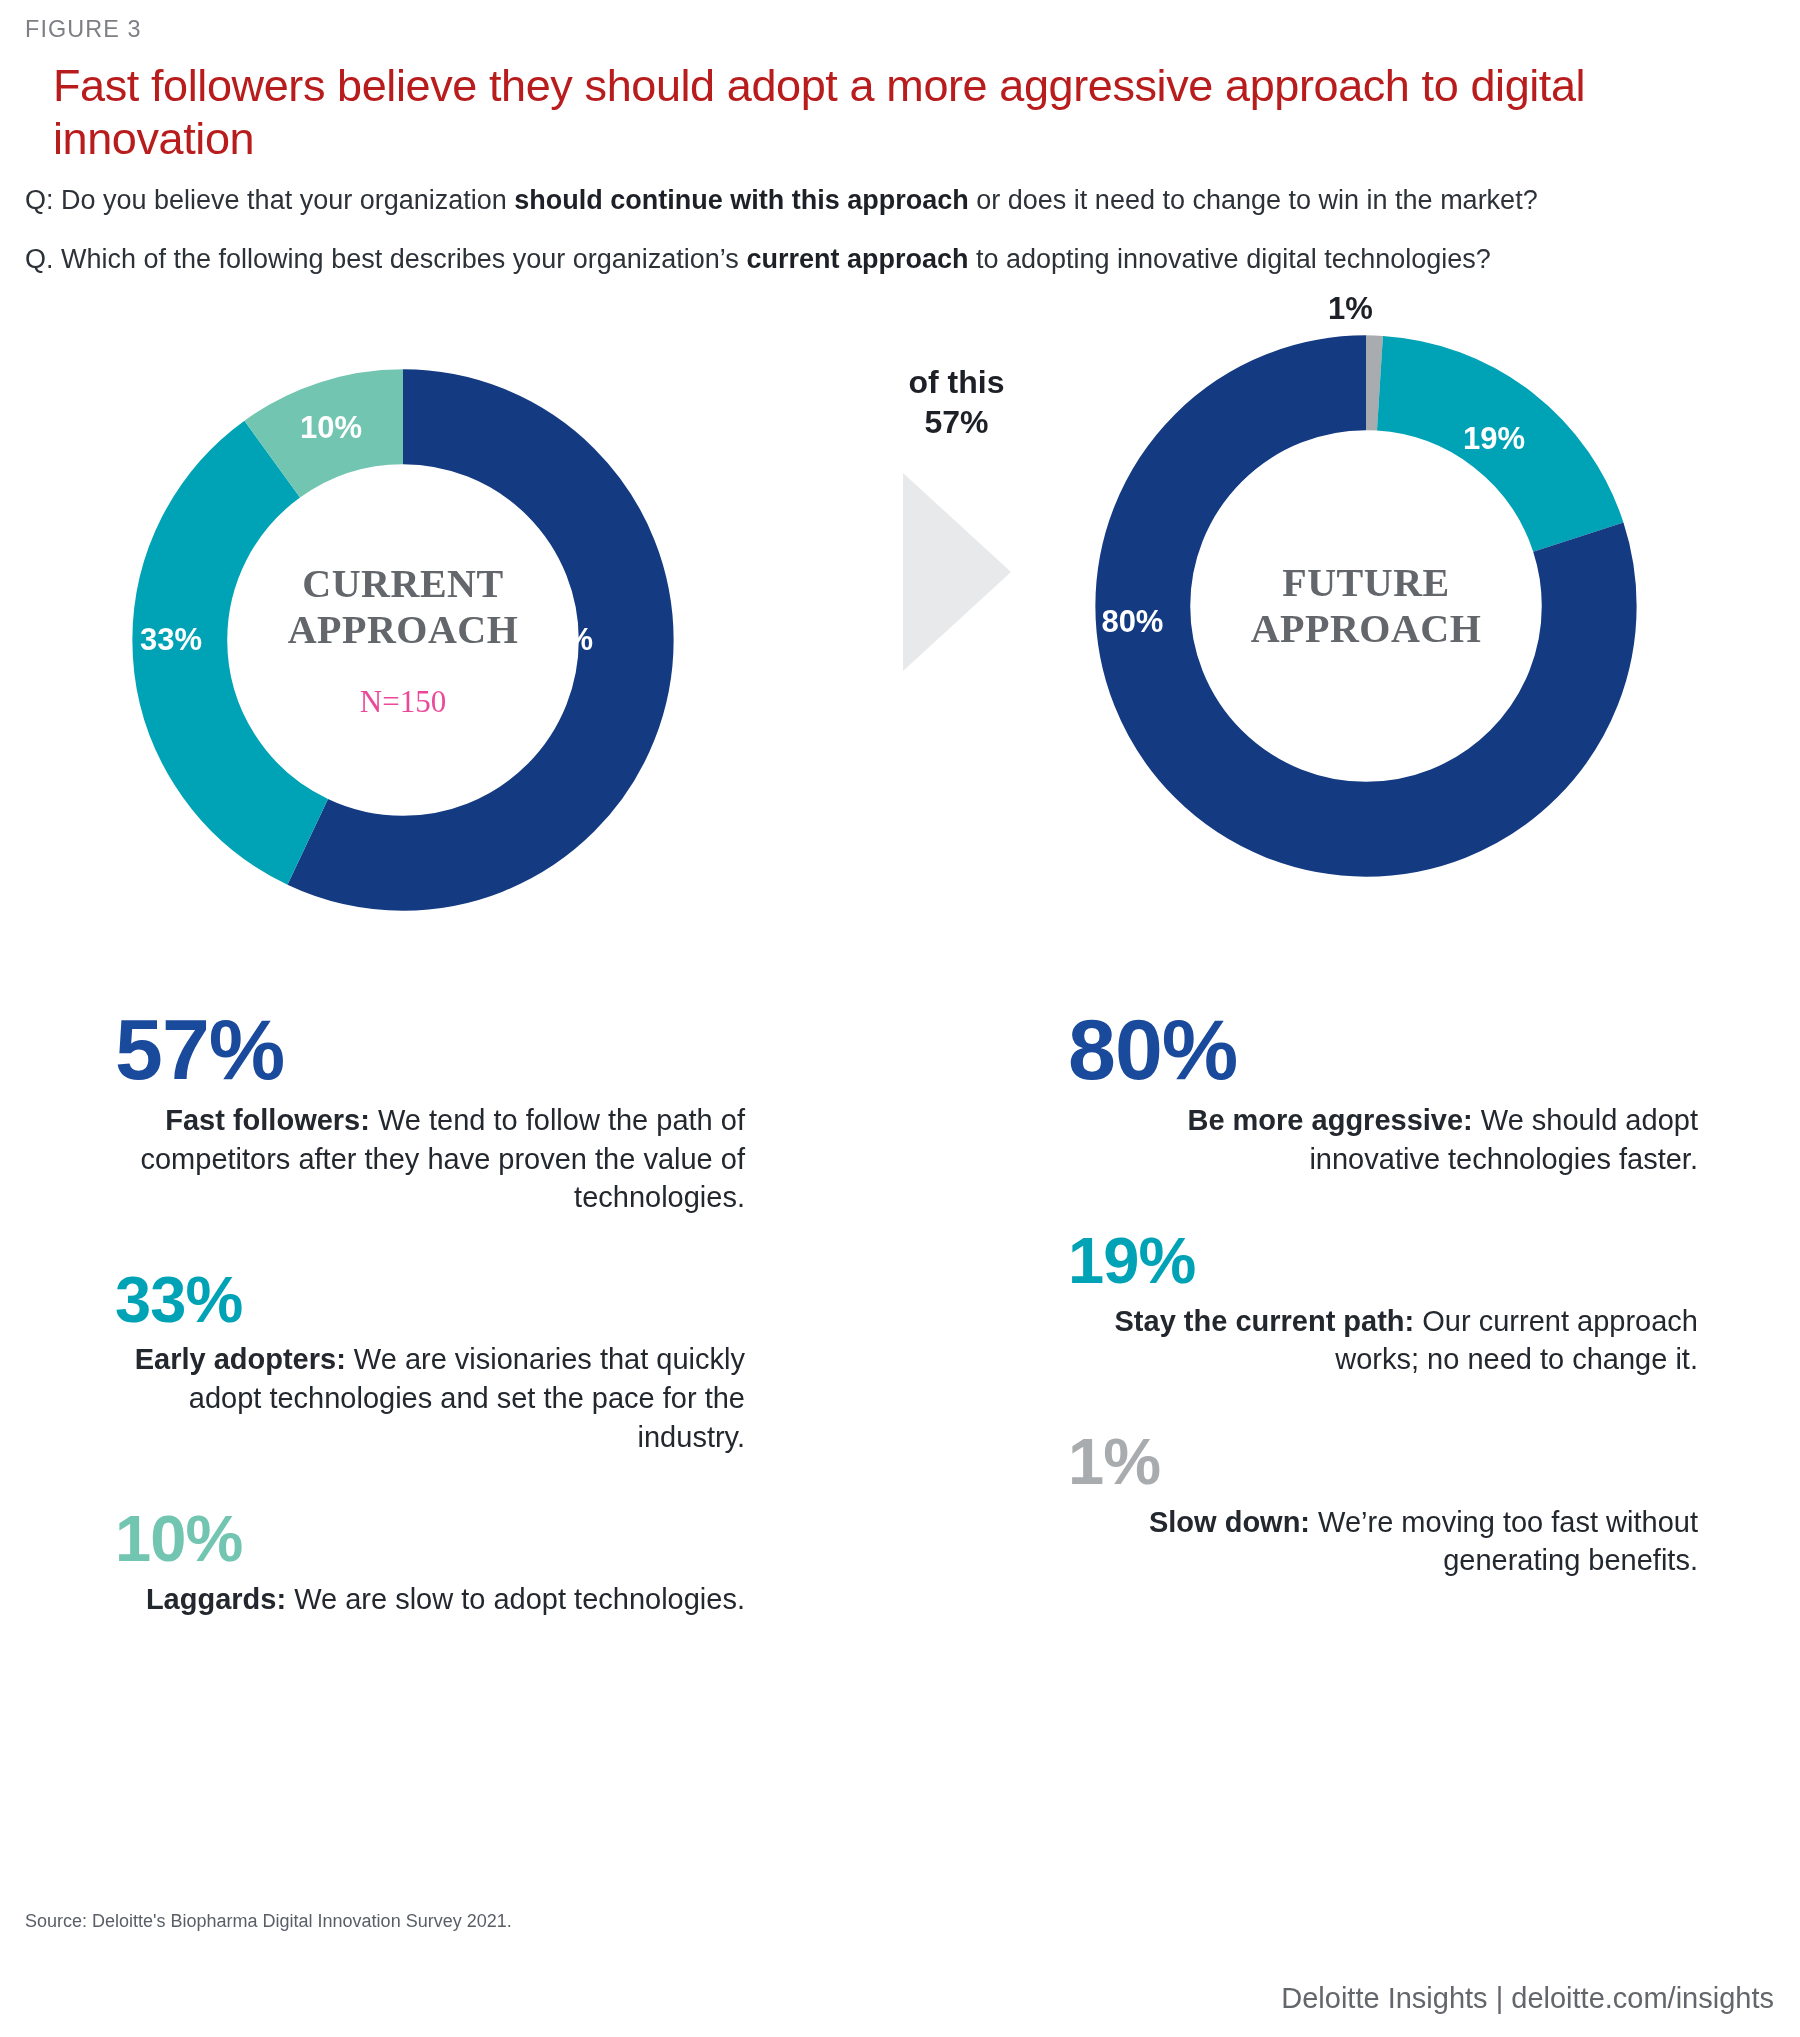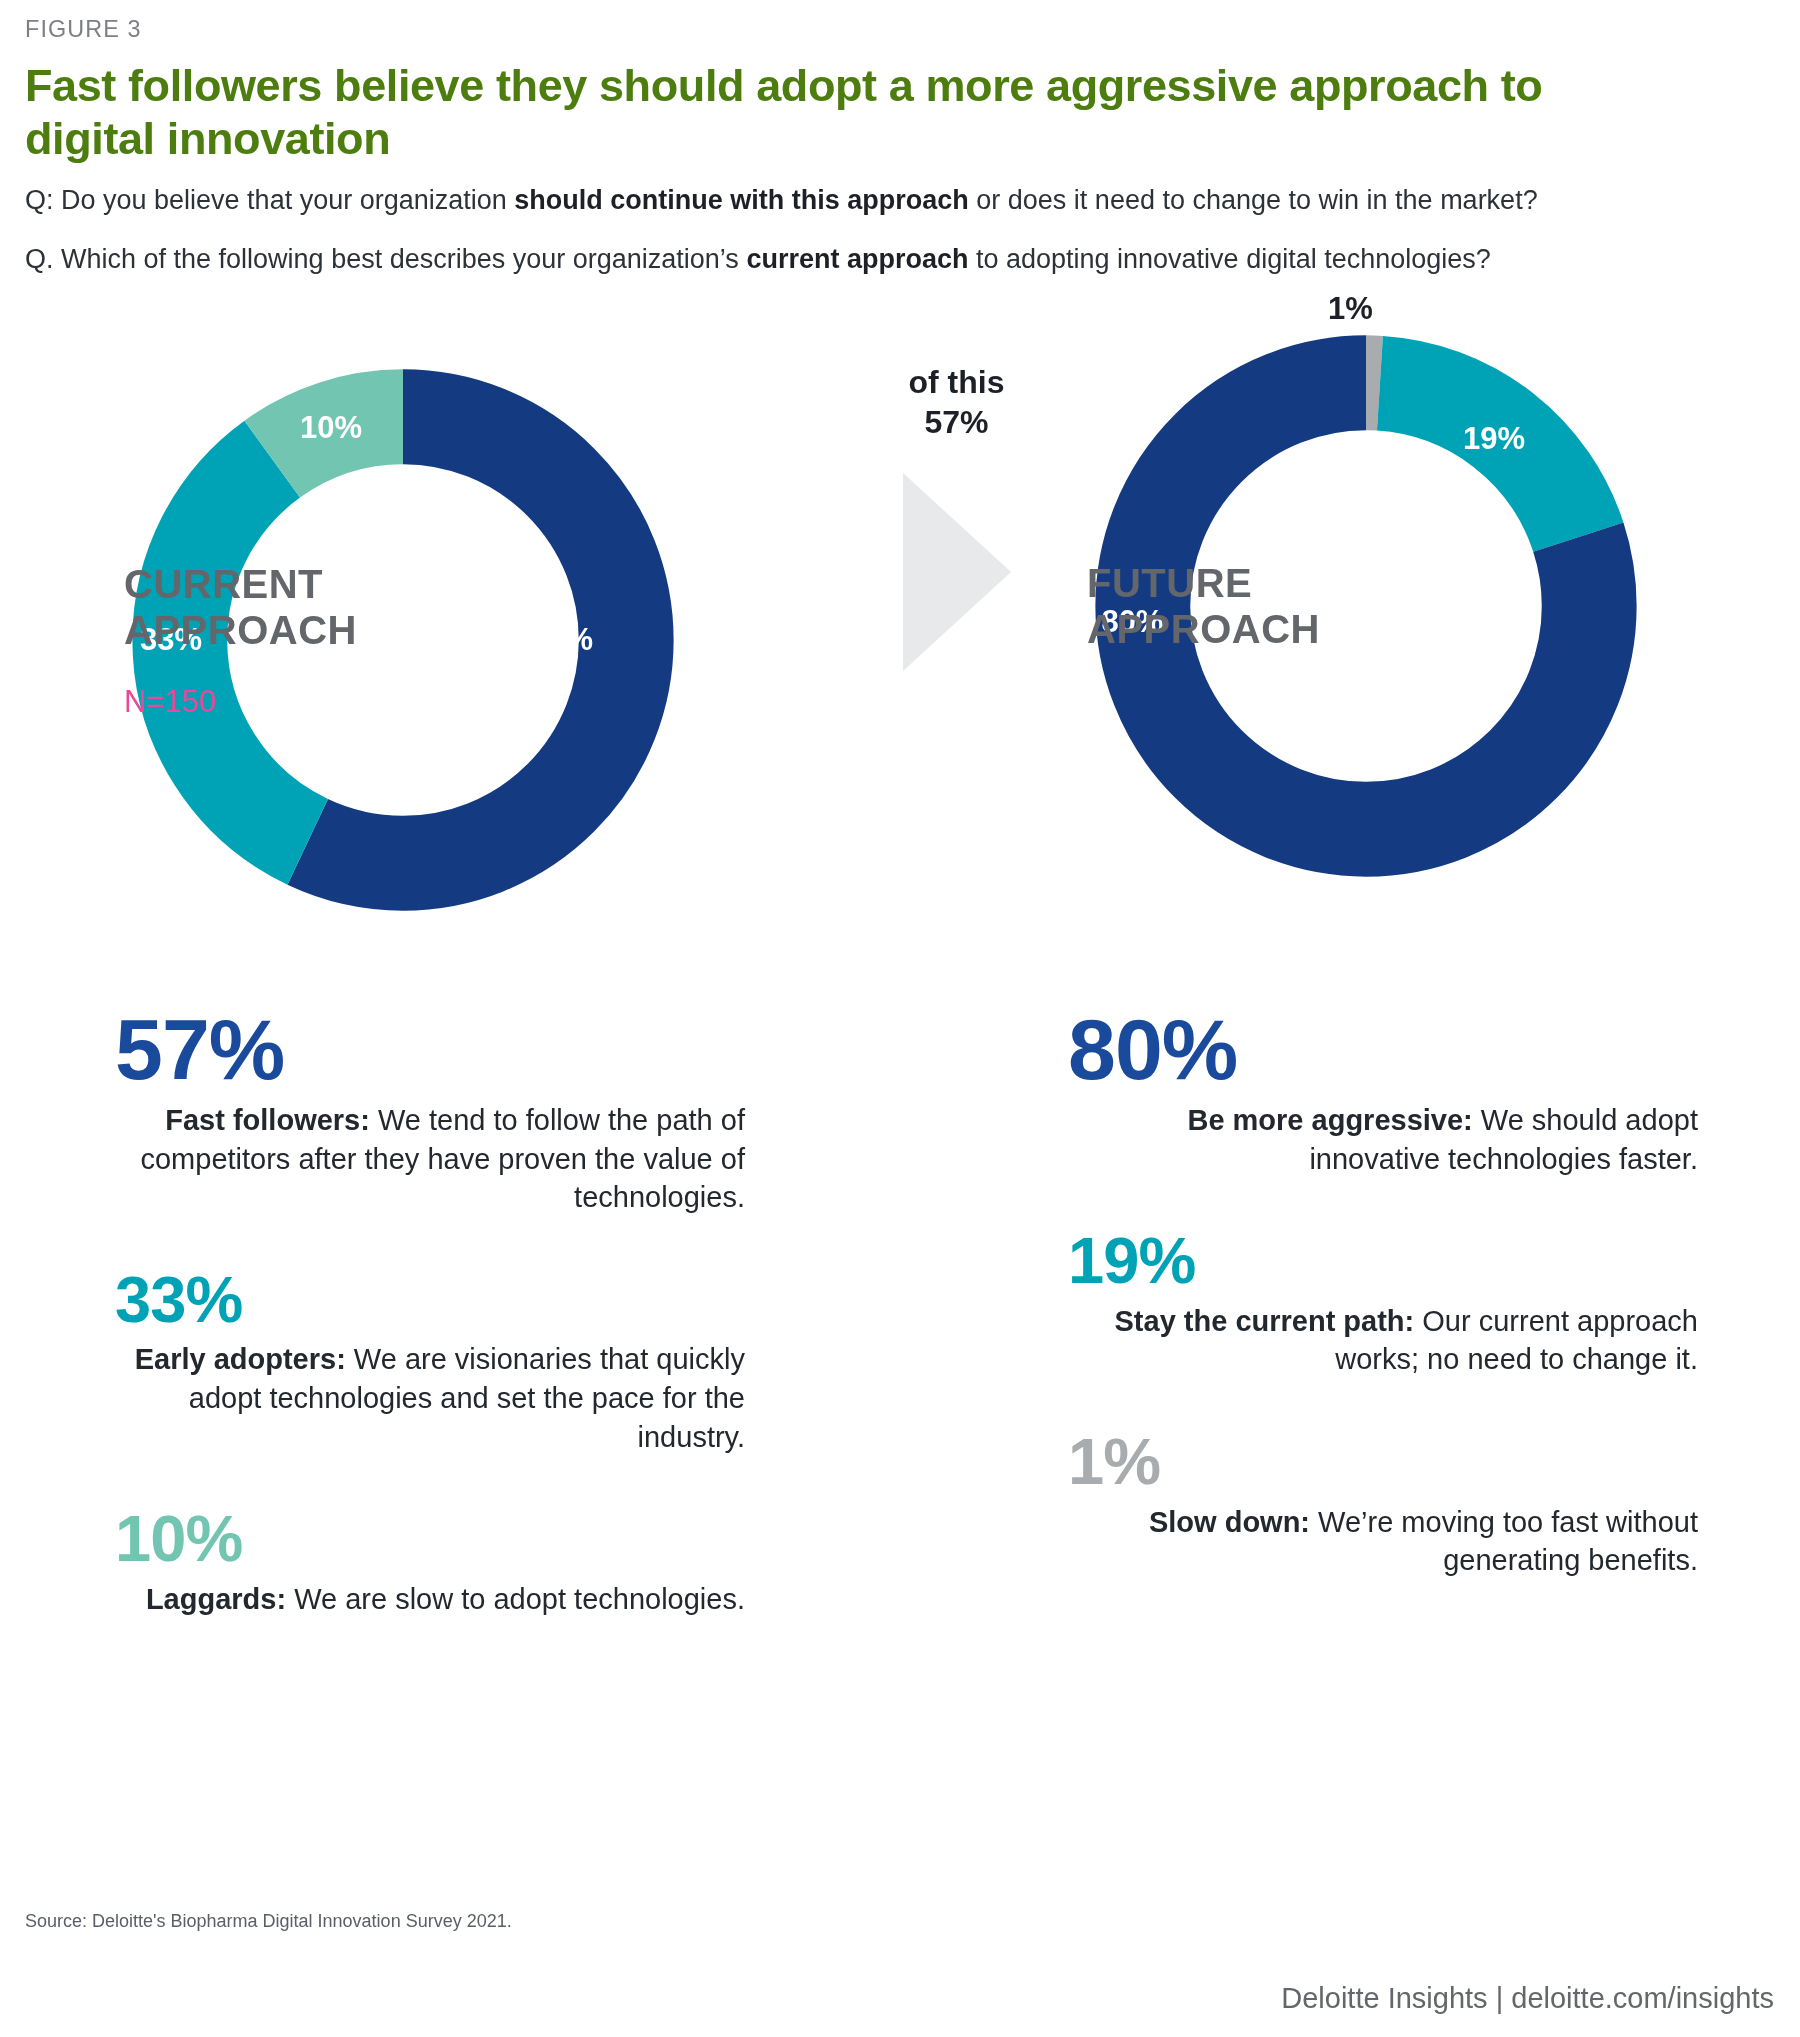--- a/index.html
+++ b/index.html
@@ -24,25 +24,26 @@
     font-size: 23.4px;
     letter-spacing: 1.1px;
     color: #7d7f84;
     font-weight: 400;
     padding-top: 16px;
   }
 
   .headline {
     font-size: 45px;
     line-height: 1.18;
-    font-weight: 700;
-    color: #4d7c0f;
+    font-weight: 400;
+    color: #b91c1c;
     letter-spacing: -0.4px;
     margin-top: 16px;
     max-width: 1548px;
+    margin-left: 28px;
   }
 
   .question {
     font-size: 27px;
     line-height: 1.33;
     color: #2d3239;
     font-weight: 400;
     max-width: 1665px;
   }
   .question.q1 { margin-top: 23.4px; }
@@ -64,23 +65,24 @@
   .donut-wrap.left  { left: 99px;  top: 52px; }
   .donut-wrap.right { left: 1062px; top: 18px; }
 
   .donut-svg { display: block; width: 100%; height: 100%; }
 
   .donut-center {
     position: absolute;
     left: 0; top: 0; right: 0; bottom: 0;
     display: flex;
     flex-direction: column;
-    align-items: flex-start;
+    align-items: center;
     justify-content: center;
     pointer-events: none;
+    font-family: Liberation Serif, serif;
   }
   .donut-center .ctitle {
     font-size: 40px;
     font-weight: 700;
     color: #63666a;
     letter-spacing: 0.5px;
     line-height: 1.16;
     text-align: center;
     text-transform: uppercase;
   }

